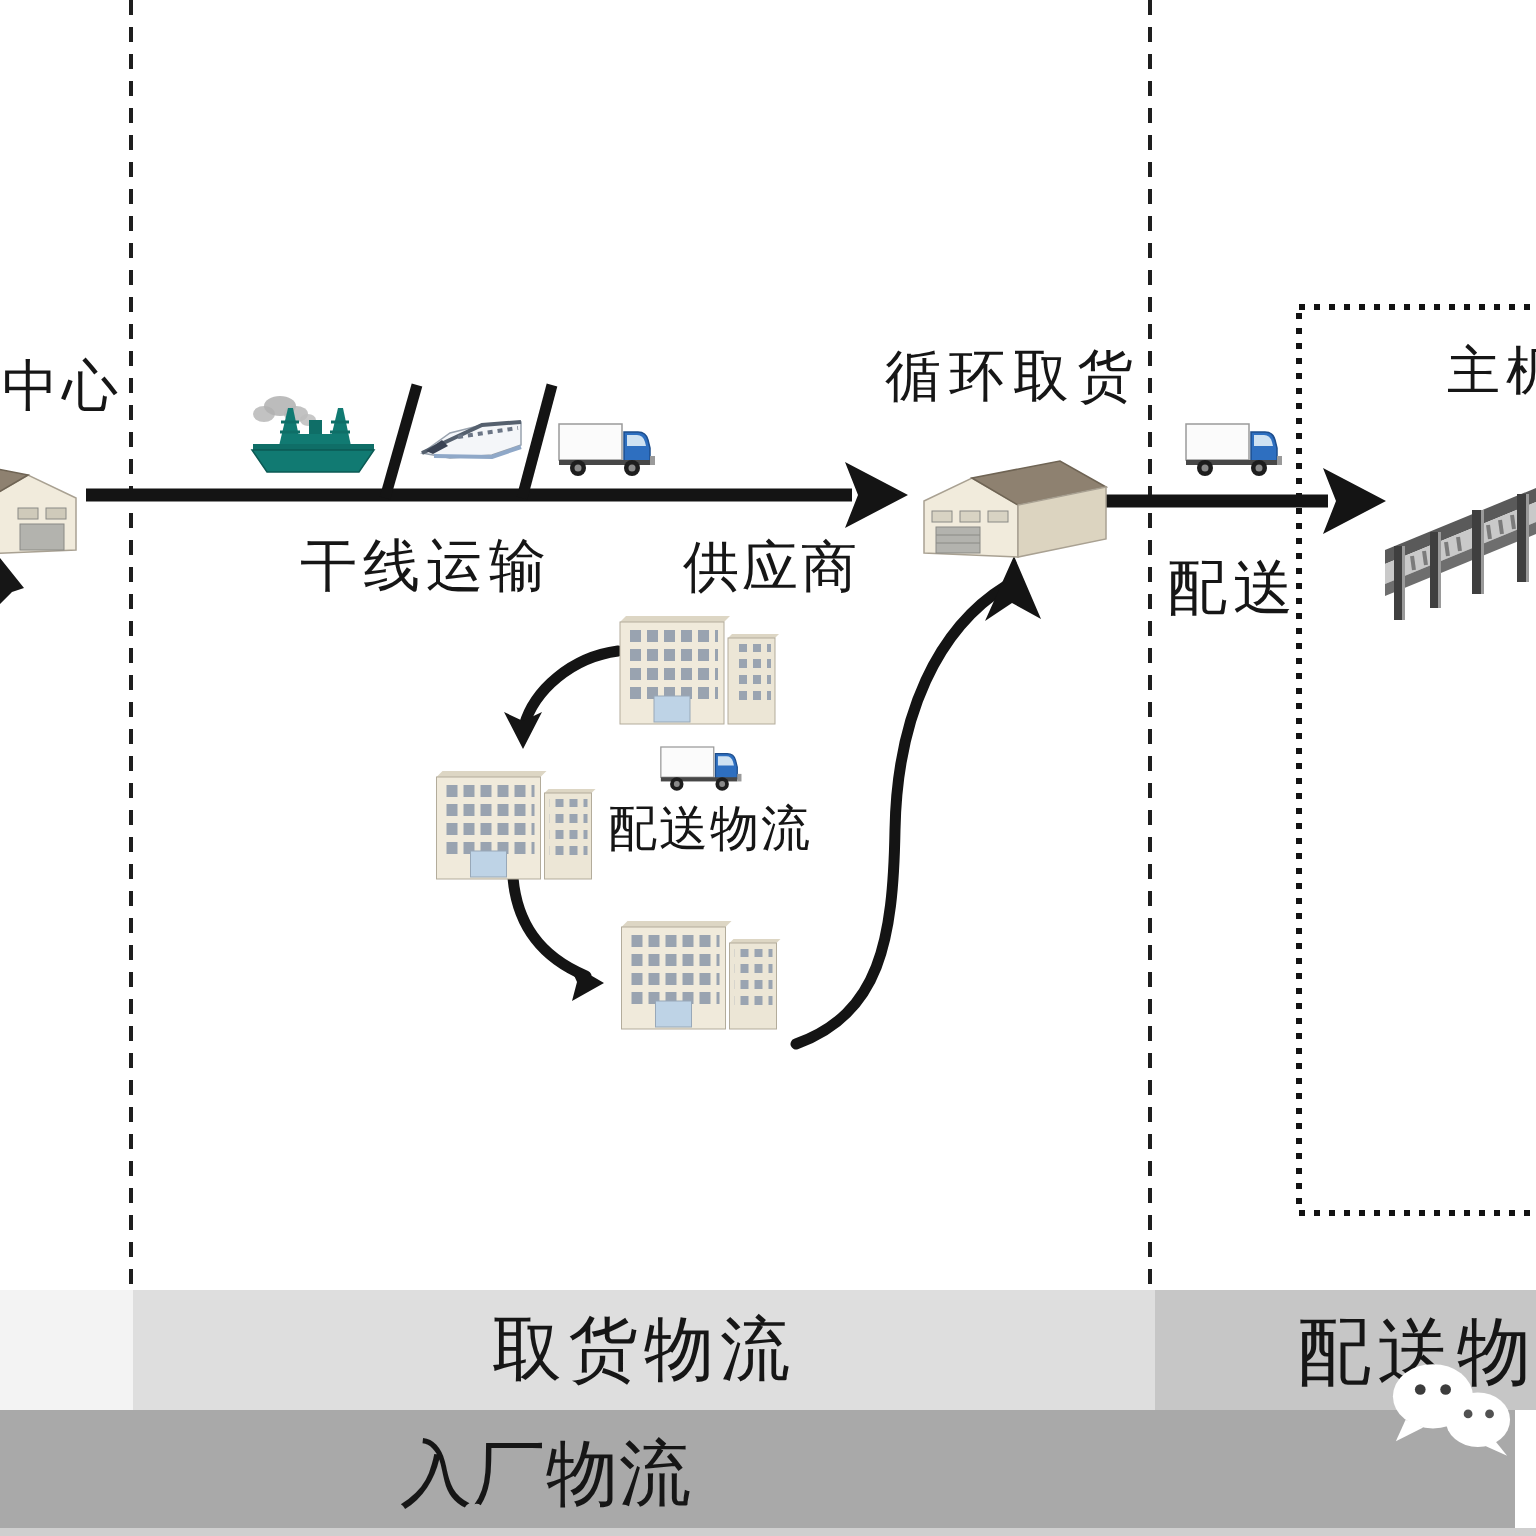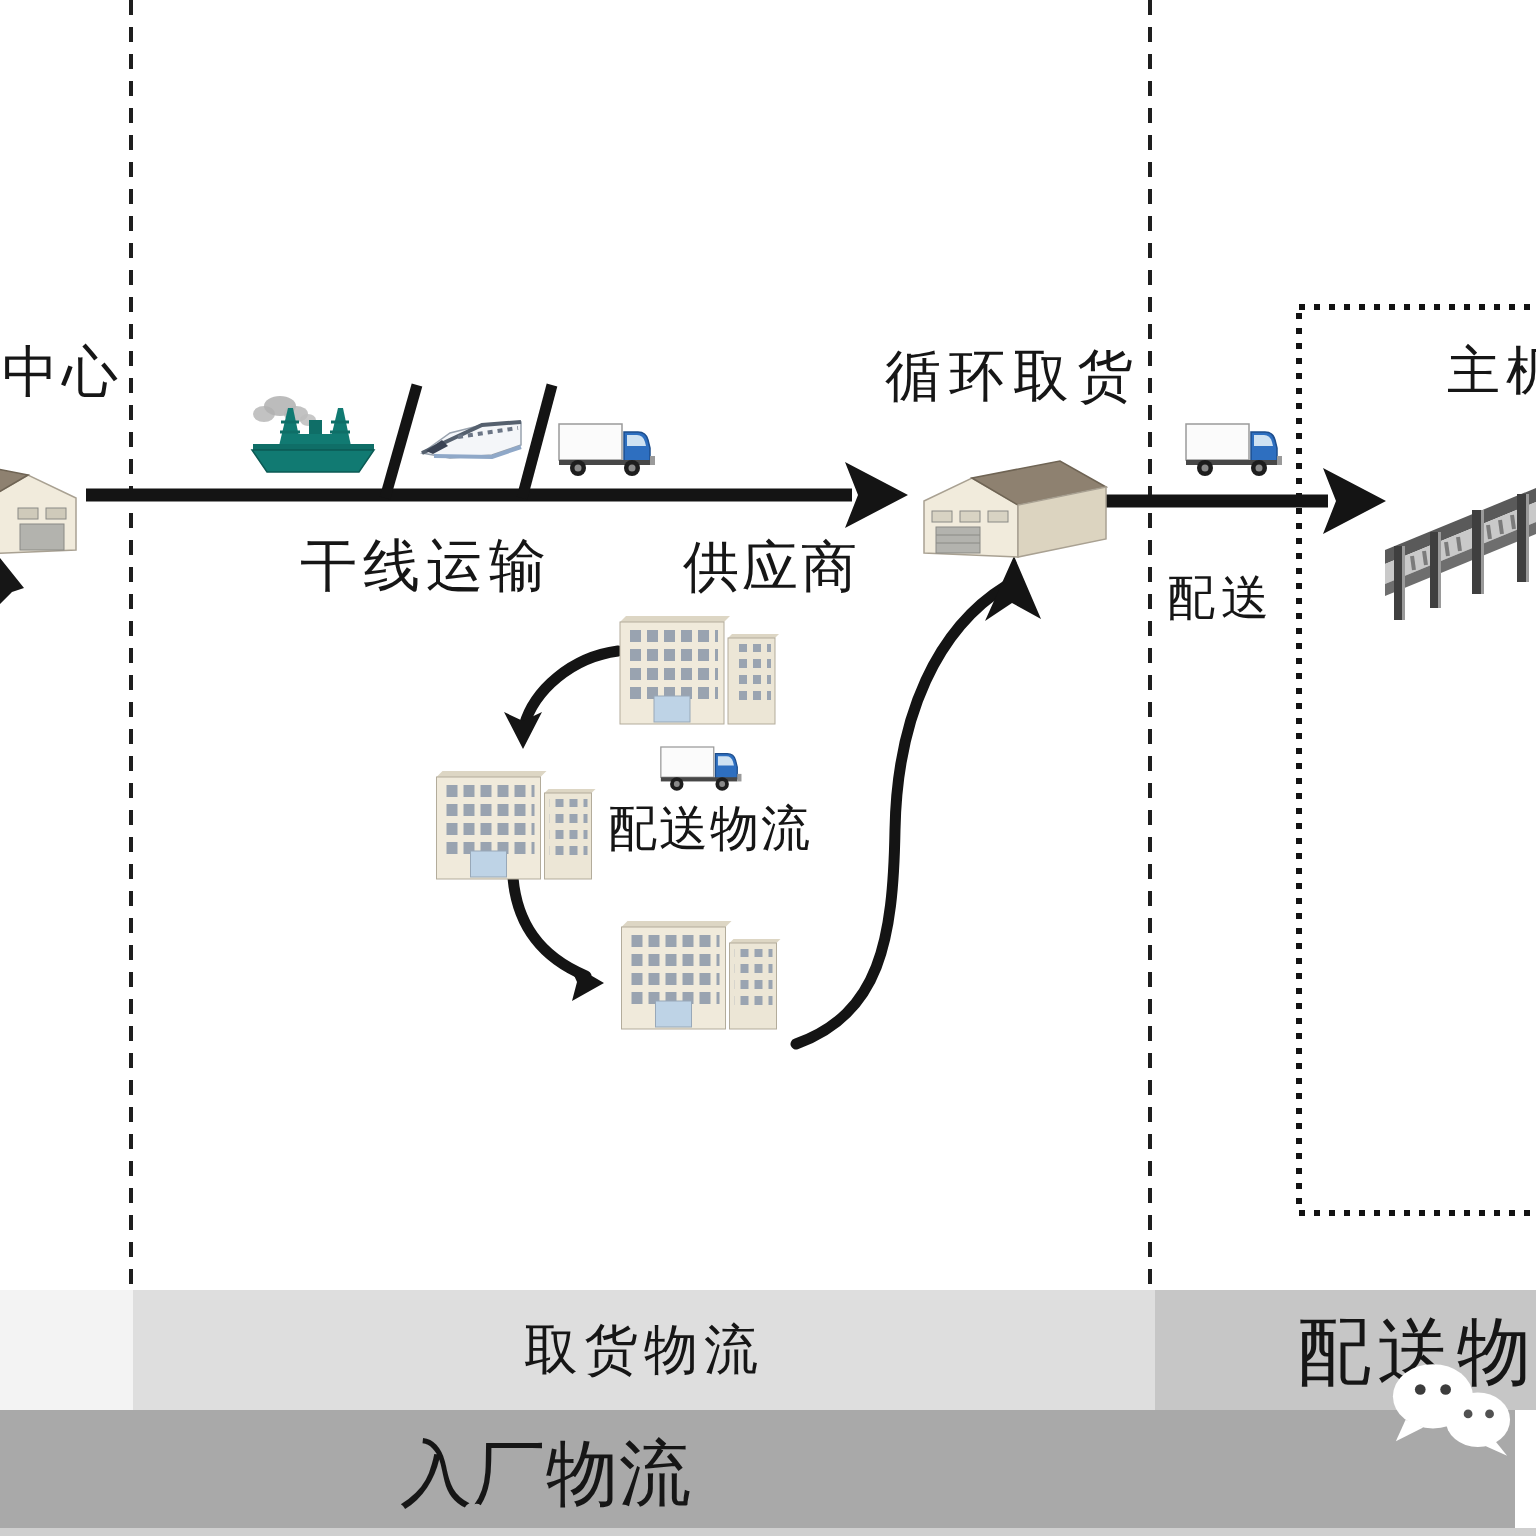--- a/index.html
+++ b/index.html
@@ -19,21 +19,21 @@
   .clip{overflow:hidden !important;}
 </style>
 </head>
 <body>
 
 <div id="stage">
 
   <div class="band" style="left:0;top:1290px;width:133px;height:120px;background:#f3f3f3;"></div>
 
   <div class="band" style="left:133px;top:1290px;width:1022px;height:120px;background:#dedede;display:flex;align-items:center;justify-content:center;">
-    <span style="font-size:54px;letter-spacing:6px;">取货物流</span>
+    <span style="font-size:70px;letter-spacing:6px;">取货物流</span>
   </div>
 
   <div class="band clip" style="left:1155px;top:1290px;width:381px;height:120px;background:#c6c6c6;">
     <span style="position:absolute;left:142px;top:25px;font-size:74px;letter-spacing:6px;">配送物流</span>
   </div>
 
   <div class="band clip" style="left:0;top:1410px;width:1515px;height:118px;background:#a9a9a9;">
     <span style="position:absolute;left:400px;top:28px;font-size:72px;letter-spacing:1px;">入厂物流</span>
   </div>
 
@@ -233,27 +233,27 @@
     <polygon points="16,60 6,82 34,68" fill="#ffffff"></polygon>
     <circle cx="31" cy="29" r="5.5" fill="#3c3c3c"></circle>
     <circle cx="57" cy="29" r="5.5" fill="#3c3c3c"></circle>
     <ellipse cx="90" cy="60" rx="33" ry="28" fill="#ffffff"></ellipse>
     <polygon points="108,82 120,97 96,86" fill="#ffffff"></polygon>
     <circle cx="80" cy="54" r="4.5" fill="#515151"></circle>
     <circle cx="102" cy="54" r="4.5" fill="#515151"></circle>
   </svg>
   <div class="abs" style="left:1518px;top:1427px;width:18px;height:9px;background:#ffffff;border-radius:2px;"></div>
 
-  <div class="label" style="left:2px;top:344px;font-size:56px;letter-spacing:4px;">中心</div>
+  <div class="label" style="left:2px;top:358px;font-size:56px;letter-spacing:4px;">中心</div>
 
   <div class="label" style="left:683px;top:539px;font-size:56px;letter-spacing:3px;">供应商</div>
 
   <div class="label" style="left:300px;top:537px;font-size:57px;letter-spacing:6px;">干线运输</div>
 
   <div class="label" style="left:885px;top:348px;font-size:56px;letter-spacing:8px;">循环取货</div>
 
-  <div class="label" style="left:1167px;top:574px;font-size:48px;letter-spacing:6px;">配送</div>
+  <div class="label" style="left:1167px;top:558px;font-size:60px;letter-spacing:6px;">配送</div>
 
   <div class="label" style="left:1447px;top:345px;font-size:53px;letter-spacing:6px;">主机</div>
 
   <div class="label" style="left:608px;top:804px;font-size:49px;letter-spacing:2px;">配送物流</div>
 
 </div>
 
 </body></html>

